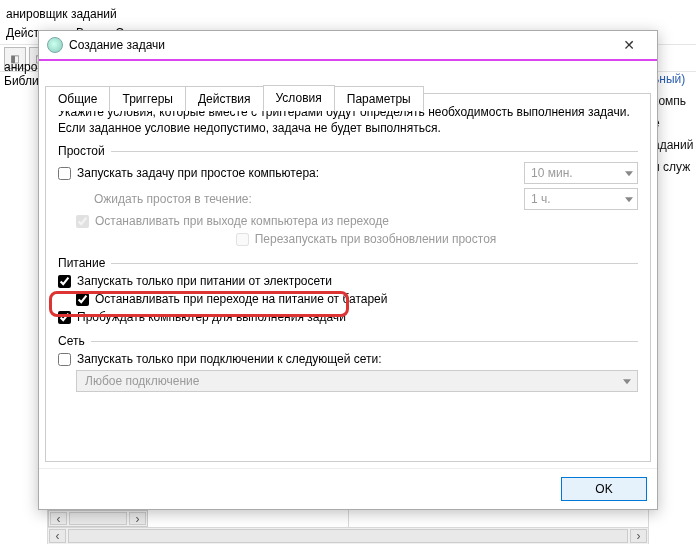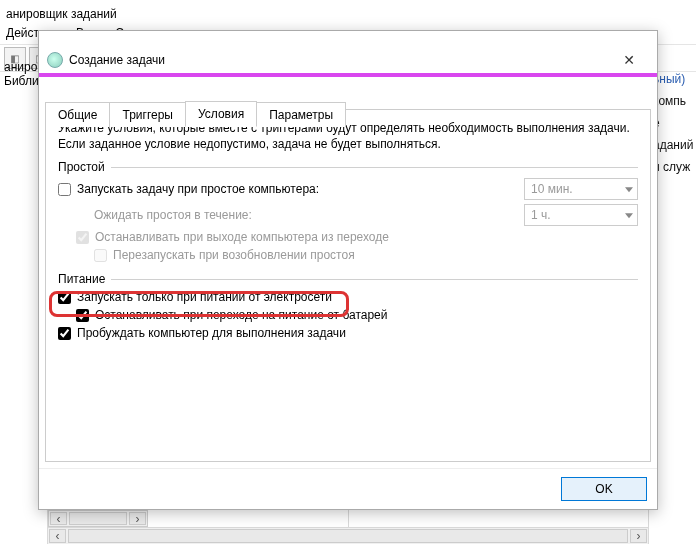--- a/index.html
+++ b/index.html
@@ -74,21 +74,21 @@
     position: absolute;
     left: 38px; top: 30px;
     width: 620px; height: 480px;
     background: #fff;
     border: 1px solid #aaa;
     box-shadow: 0 3px 14px rgba(0,0,0,.25);
     display:flex;flex-direction:column;
   }
   .dlg-titlebar{
     height:30px;background:#fff;display:flex;align-items:center;
-    padding:0 8px;border-bottom:4px solid #d946ef;margin-top:16px;
+    padding:0 8px;border-bottom:2px solid #d946ef;
   }
   .dlg-titlebar .icon{
     width:16px;height:16px;border:1px solid #7aa;background:radial-gradient(circle at 6px 6px,#cfe,#8cb);border-radius:50%;margin-right:6px;
   }
   .dlg-title{flex:1;font-size:12px;}
   .dlg-close{
     width:40px;height:24px;display:flex;align-items:center;justify-content:center;
     font-size:14px;color:#333;
   }
 
@@ -114,21 +114,21 @@
   .grp-row{display:flex;align-items:center;}
   .grp-label{font-size:12px;margin-right:6px;white-space:nowrap;text-align:right;}
   .grp-line{flex:1;height:1px;background:#d0d0d0;}
 
   .row{display:flex;align-items:center;margin:4px 0 4px 0;}
   .row label{display:flex;align-items:center;font-size:12px;}
   .chk{width:13px;height:13px;margin:0 6px 0 0;accent-color:#000;}
   .row.disabled{color:#9a9a9a;}
   .row.disabled .chk{opacity:.65;}
   .indent1{padding-left:18px;}
-  .indent2{padding-left:36px;}
+  .indent2{padding-left:36px;justify-content:center;}
 
   .sel{
     width:114px;height:22px;border:1px solid #ccc;background:#fff;color:#888;
     padding:0 20px 0 6px;font-size:12px;position:relative;display:flex;align-items:center;
   }
   .sel.disabled{background:#fff;color:#9a9a9a;}
   .sel .caret{
     position:absolute;right:4px;top:50%;transform:translateY(-35%);
     width:0;height:0;border-left:4px solid transparent;border-right:4px solid transparent;border-top:5px solid #888;
   }
@@ -202,20 +202,21 @@
     <div class="icon"></div>
     <div class="dlg-title">Создание задачи</div>
     <div class="dlg-close">
         <span>✕</span>
       </div>
   </div>
 
   <div class="tabstrip">
     <div class="tab inactive">Общие</div>
     <div class="tab inactive">Триггеры</div>
+    <div class="tab inactive">Действия</div>
     <div class="tab active">Условия</div>
     <div class="tab inactive">Параметры</div>
   </div>
 
   <div class="tab-body">
     <div class="intro">Укажите условия, которые вместе с триггерами будут определять необходимость выполнения задачи. Если заданное условие недопустимо, задача не будет выполняться.</div>
 
     <fieldset class="grp">
       <div class="grp-row">
         <span class="grp-label">Простой</span>
@@ -272,20 +273,38 @@
         </label>
       </div>
       <div class="row">
         <label>
           <input type="checkbox" class="chk" checked="" style="">
           <span>Пробуждать компьютер для выполнения задачи</span>
         </label>
       </div>
     </fieldset>
 
+    <fieldset class="grp">
+      <div class="grp-row">
+        <span class="grp-label">Сеть</span>
+        <span class="grp-line"></span>
+      </div>
+      <div class="row">
+        <label>
+          <input type="checkbox" class="chk" style="">
+          <span>Запускать только при подключении к следующей сети:</span>
+        </label>
+      </div>
+      <div class="row">
+        <div class="wide-sel">
+          <span>Любое подключение</span>
+          <span class="caret"></span>
+        </div>
+      </div>
+    </fieldset>
   </div>
 
   <div class="dlg-buttons">
     <div class="btn default">OK</div>
   </div>
 </div>
 
 <div class="highlight-box"></div>
 
 </body></html>

